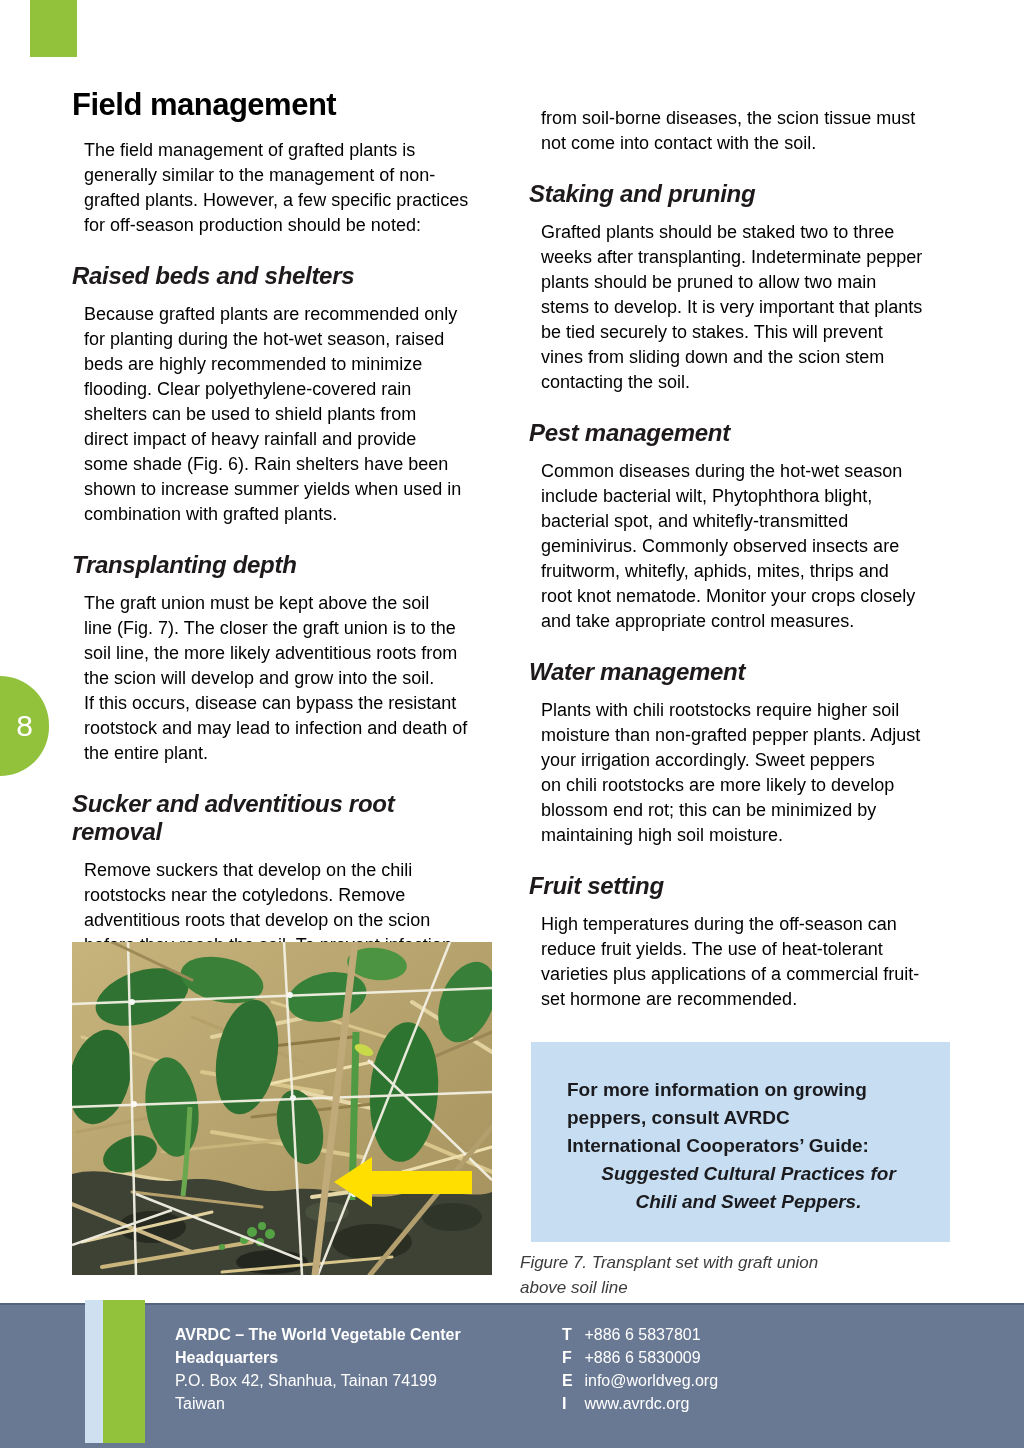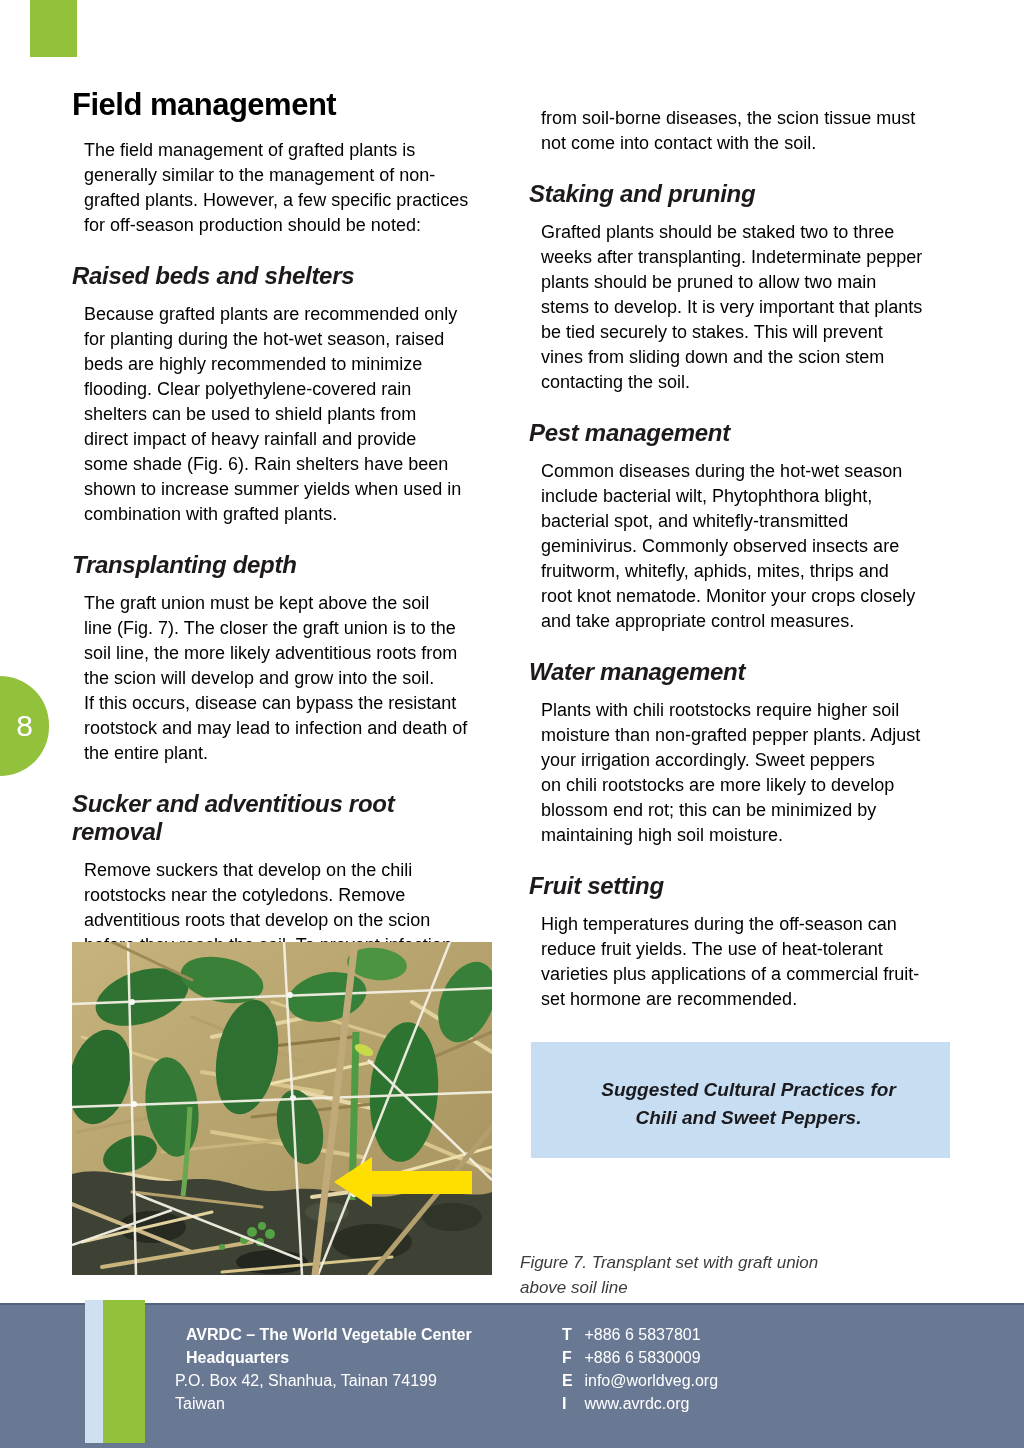--- a/index.html
+++ b/index.html
@@ -33,21 +33,21 @@
     position:absolute;left:510px;top:1240px;width:400px;margin:10px;
     font-size:17px;line-height:25px;font-style:italic;color:#3c3c3c;white-space:pre-line;
   }
   .footer{
     position:absolute;left:0;top:1303px;width:1024px;height:145px;
     background:#6a7993;border-top:2px solid #55647e;box-sizing:border-box;color:#ffffff;
   }
   .stripe-blue{position:absolute;left:85px;top:-5px;width:18px;height:143px;background:#cfe0f0;}
   .stripe-green{position:absolute;left:103px;top:-5px;width:42px;height:143px;background:#92c13c;}
   .addr{position:absolute;left:175px;top:18px;font-size:16px;line-height:23px;}
-  .addr .b{font-weight:bold;margin-left:11px;}
+  .addr .b{font-weight:bold;}
   .contact{position:absolute;left:522px;top:18px;font-size:16px;line-height:23px;}
   .contact .row{display:block;margin-left:40px;}
   .contact .k{font-weight:bold;display:inline-block;min-width:18px;}
 </style>
 </head>
 <body>
 
 <div class="page">
 
   <div class="corner-mark"></div>
@@ -216,20 +216,23 @@
 blossom end rot; this can be minimized by
 maintaining high soil moisture.</p>
 
     <h2 class="sec">Fruit setting</h2>
     <p class="body">High temperatures during the off-season can
 reduce fruit yields. The use of heat-tolerant
 varieties plus applications of a commercial fruit-
 set hormone are recommended.</p>
 
     <div class="info-box">
+      <span>For more information on growing
+peppers, consult AVRDC
+International Cooperators’ Guide:</span>
       <span class="it">Suggested Cultural Practices for
 Chili and Sweet Peppers.</span>
     </div>
   </div>
 
   <p class="caption">Figure 7. Transplant set with graft union
 above soil line</p>
 
   <div class="footer">
     <div class="stripe-blue"></div>

